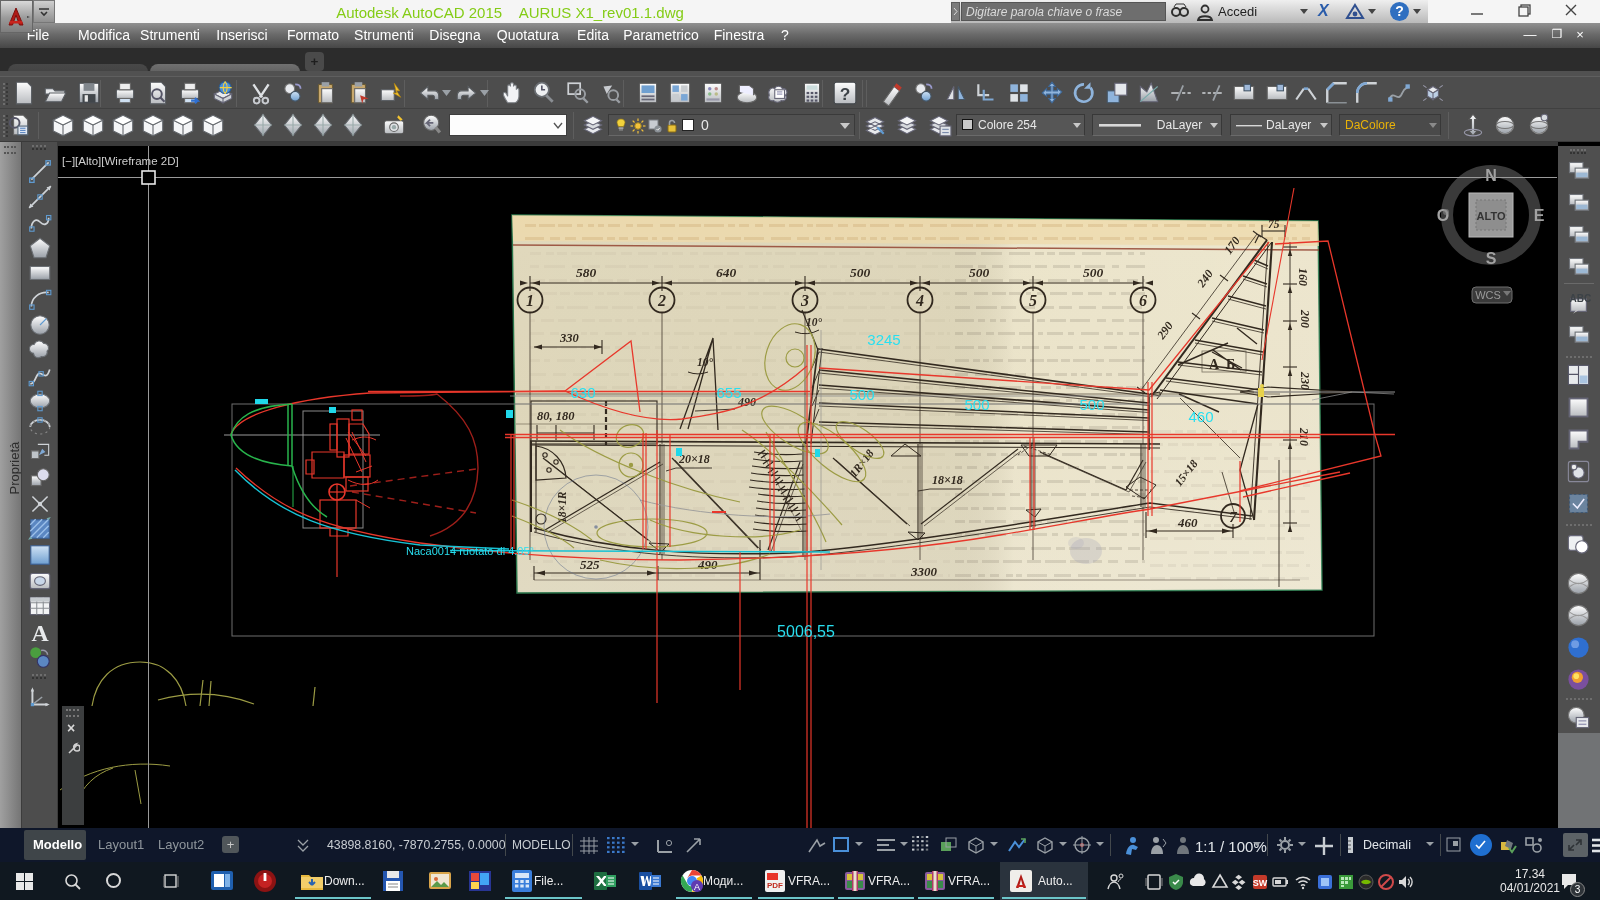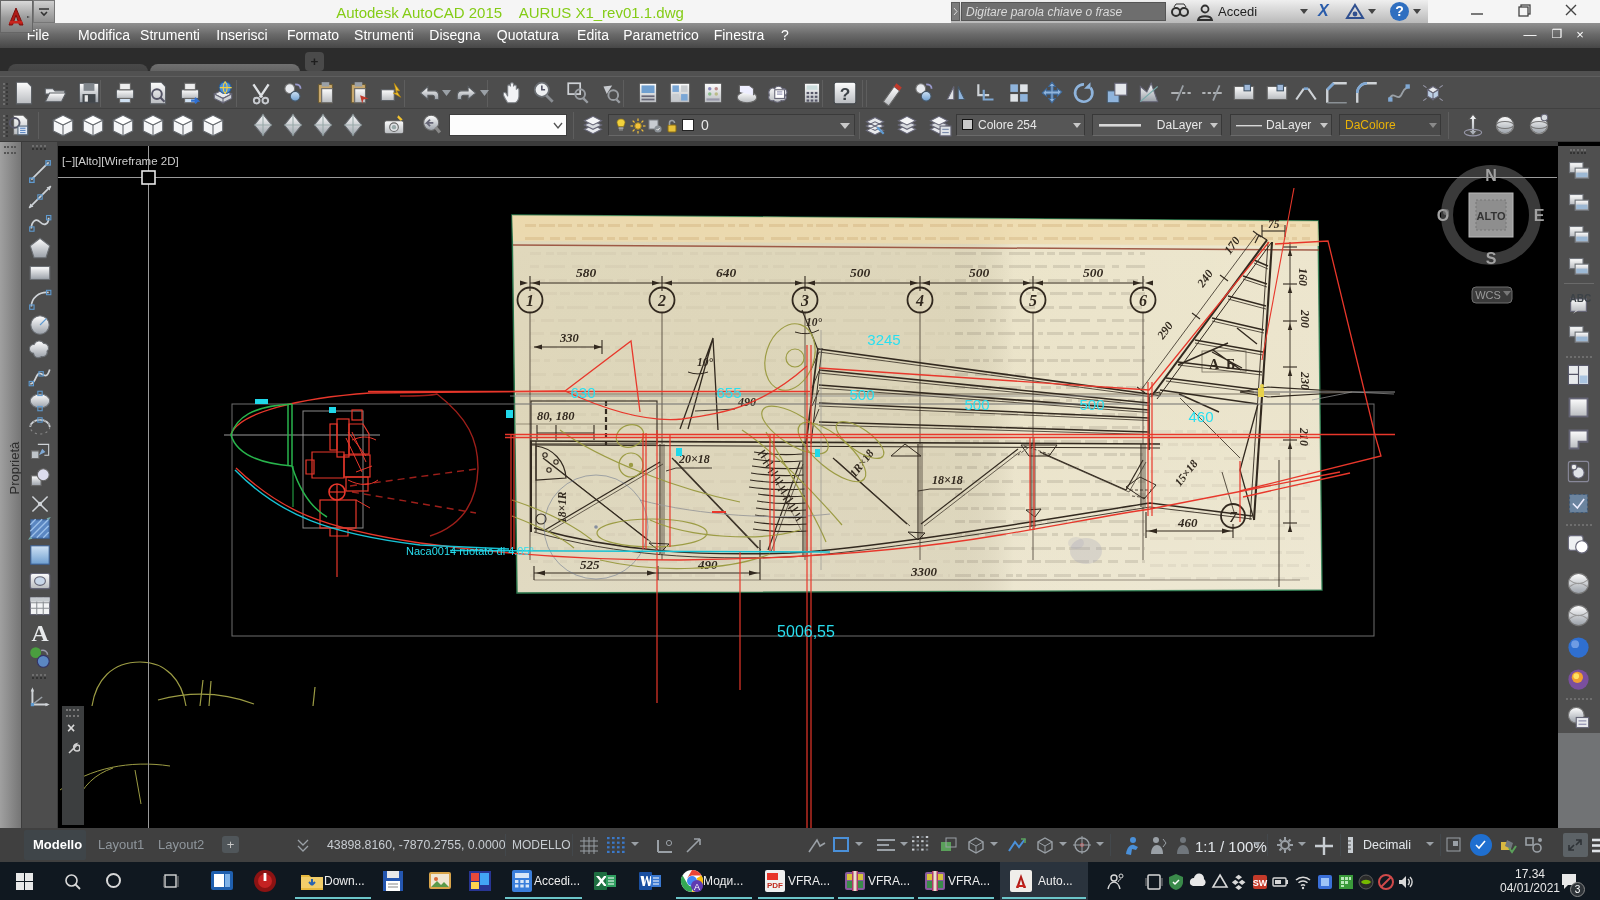--- a/index.html
+++ b/index.html
@@ -43,21 +43,21 @@
 #canvas{left:58px;top:142px;width:1500px;height:686px;background:#000;border-top:4px solid #3b3b3b;}
 
 #cmdwin{left:62px;top:706px;width:593px;height:119px;}
 #cmdgrip{left:0;top:0;width:22px;height:119px;background:#3c3e3f;}
 #cmdhist{left:22px;top:0;width:571px;height:100px;background:#cbcbcb;
  font-family:"Liberation Mono",monospace;font-size:13.2px;line-height:19.4px;color:#141414;
  padding:3px 0 0 6px;letter-spacing:0.3px;white-space:pre;}
 #cmdline{left:22px;top:100px;width:585px;height:19px;background:#e2e2e2;color:#777;
  font-family:"Liberation Mono",monospace;font-style:italic;font-size:14px;line-height:19px;}
 
-#statusbar{left:0;top:828px;width:1600px;height:34px;background:#404040;color:#c8cdd2;font-size:13px;}
+#statusbar{left:0;top:828px;width:1600px;height:34px;background:#0f172a;color:#c8cdd2;font-size:13px;}
 .stxt{position:absolute;top:9px;}
 .ssep{position:absolute;top:6px;width:1px;height:22px;background:#43484c;}
 .sarr{position:absolute;width:0;height:0;border-left:4px solid transparent;border-right:4px solid transparent;border-top:4px solid #9aa0a6;top:14px;}
 
 #taskbar{left:0;top:862px;width:1600px;height:38px;background:#101820;color:#e8e8e8;}
 .tbtxt{position:absolute;top:12px;font-size:12px;color:#eee;}
 .tline{position:absolute;top:35px;height:2px;background:#6cc5c9;}
 </style></head><body>
 <div id="root">
 
@@ -2706,21 +2706,21 @@
         <rect x="9" y="2" width="6" height="20" fill="#b03a66"></rect>
         <rect x="10.5" y="2" width="3" height="20" fill="#e8e0d0"></rect>
       </svg>
 <div class="abs" style="left:1000px;top:0;width:88px;height:38px;background:#2a333d"></div>
 <svg class="abs" style="left:1009px;top:7px" width="24" height="24" viewBox="0 0 24 24">
         <rect x="1" y="1" width="22" height="22" rx="2" fill="#f0eeea"></rect>
         <path d="M7 19L12 5l5 14-2.6 0L12 10.4 9.6 19z" fill="#b01b17"></path>
         <path d="M8 16h8l.8 2H7.2z" fill="#c8241d"></path>
       </svg>
 <div class="tbtxt" style="left:324px">Down...</div>
-<div class="tbtxt" style="left:534px">Accedi...</div>
+<div class="tbtxt" style="left:534px">File...</div>
 <div class="tbtxt" style="left:703px">Моди...</div>
 <div class="tbtxt" style="left:788px">VFRA...</div>
 <div class="tbtxt" style="left:868px">VFRA...</div>
 <div class="tbtxt" style="left:948px">VFRA...</div>
 <div class="tbtxt" style="left:1038px">Auto...</div>
 <div class="tline" style="left:295px;width:76px"></div>
 <div class="tline" style="left:505px;width:77px"></div>
 <div class="tline" style="left:676px;width:76px"></div>
 <div class="tline" style="left:758px;width:76px"></div>
 <div class="tline" style="left:838px;width:76px"></div>

